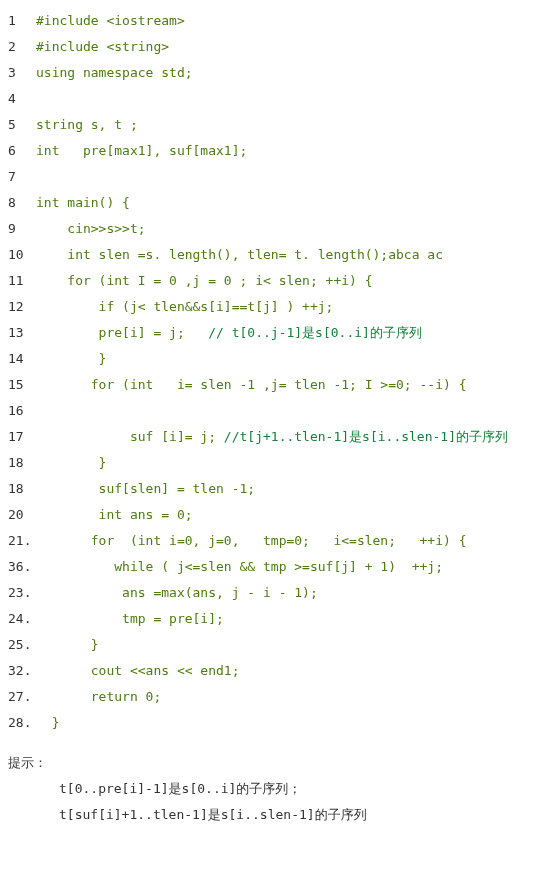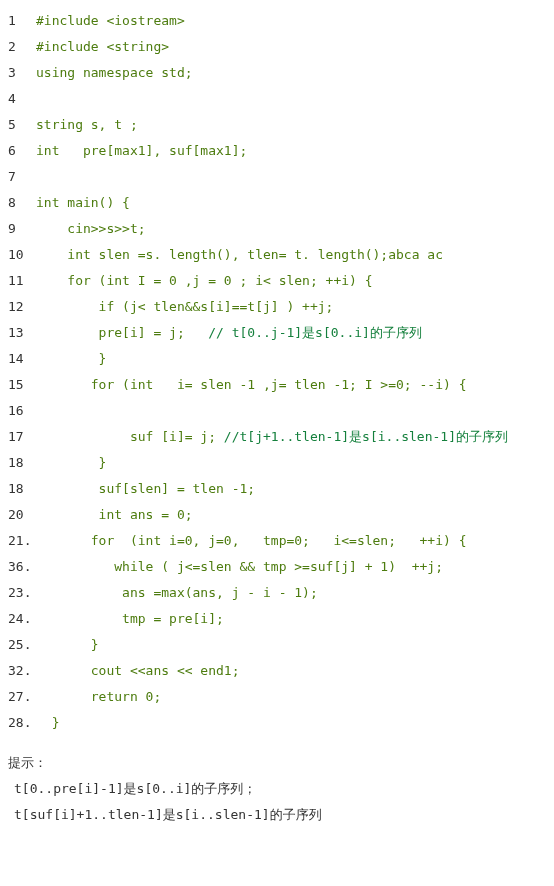--- a/index.html
+++ b/index.html
@@ -34,20 +34,21 @@
     color: #15803d;
     font-weight: normal;
   }
   .hint {
     padding: 14px 8px 0 8px;
     line-height: 26px;
     color: #333;
   }
   .hint-line {
     padding-left: 6px;
+    margin-left: 45px;
   }
 </style>
 </head>
 <body>
 
 <div class="code-block">
   <div class="code-line"><span class="ln">1</span><span class="code">#include &lt;iostream&gt;</span><span class="hl"></span></div>
   <div class="code-line"><span class="ln">2</span><span class="code">#include &lt;string&gt;</span><span class="hl"></span></div>
   <div class="code-line"><span class="ln">3</span><span class="code">using namespace std;</span><span class="hl"></span></div>
   <div class="code-line"><span class="ln">4</span><span class="hl"></span></div>

